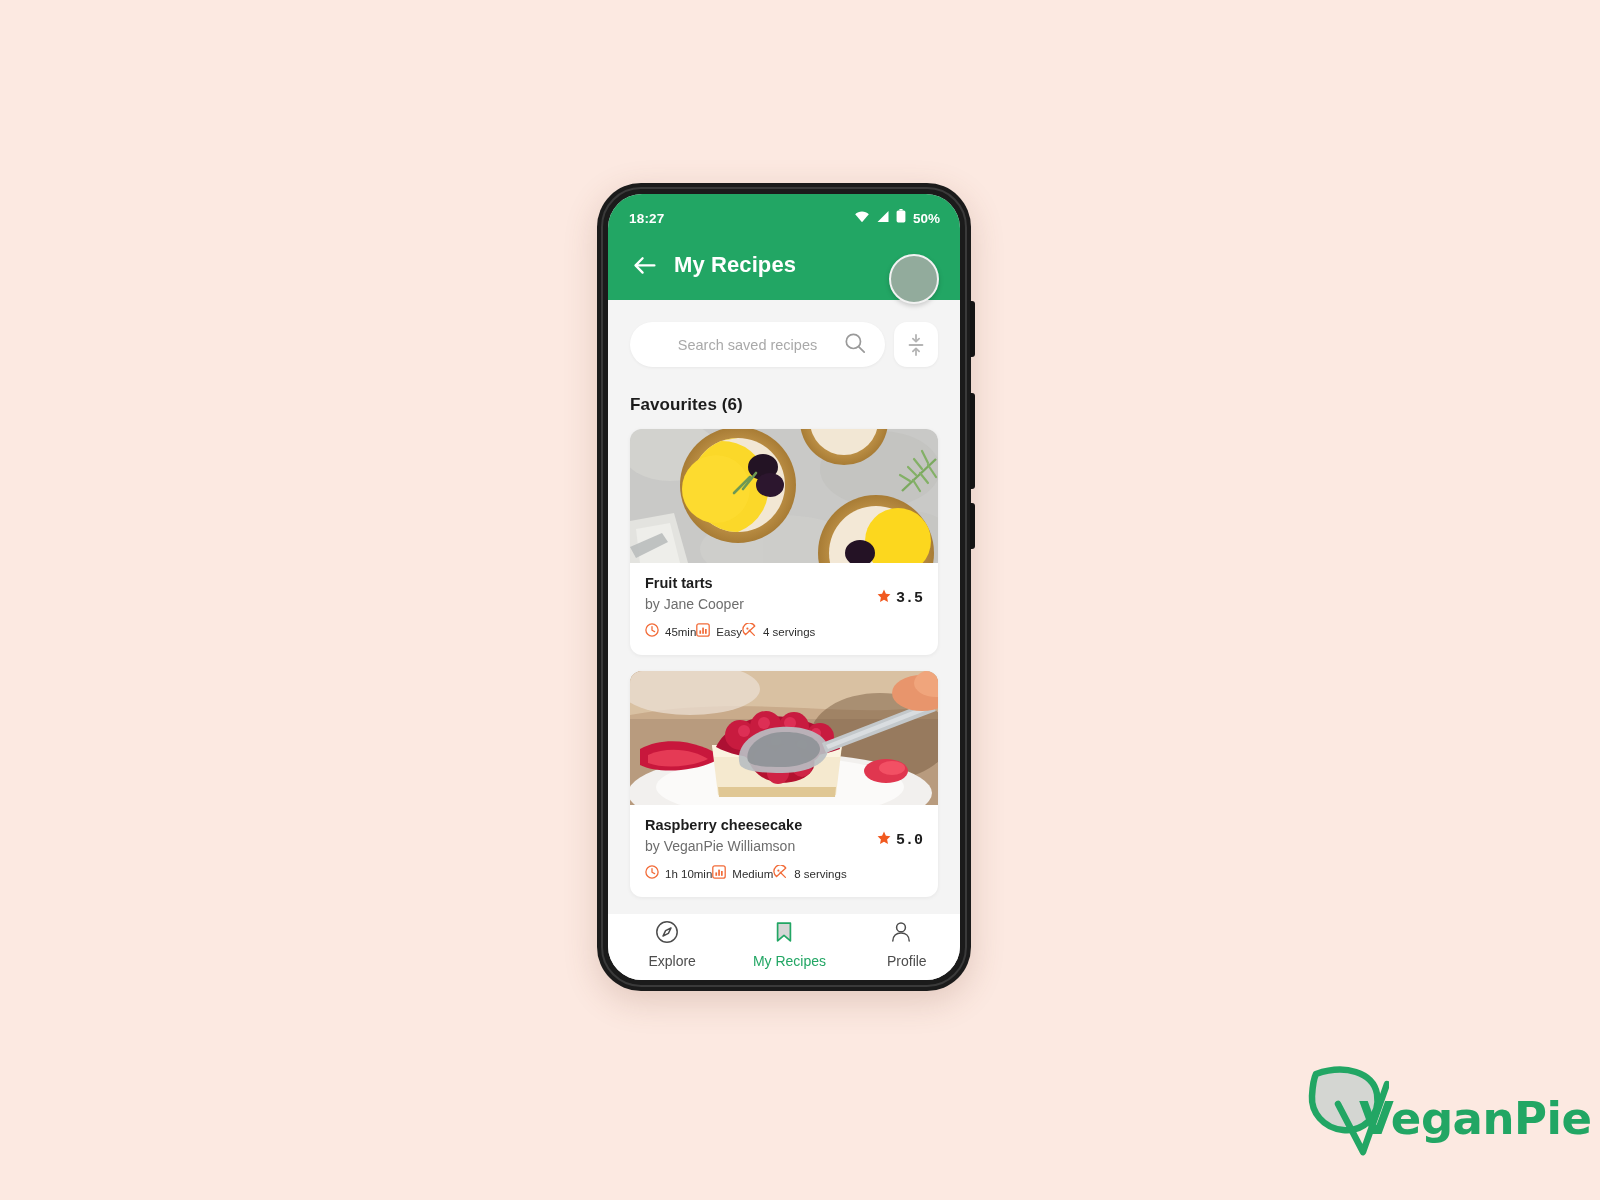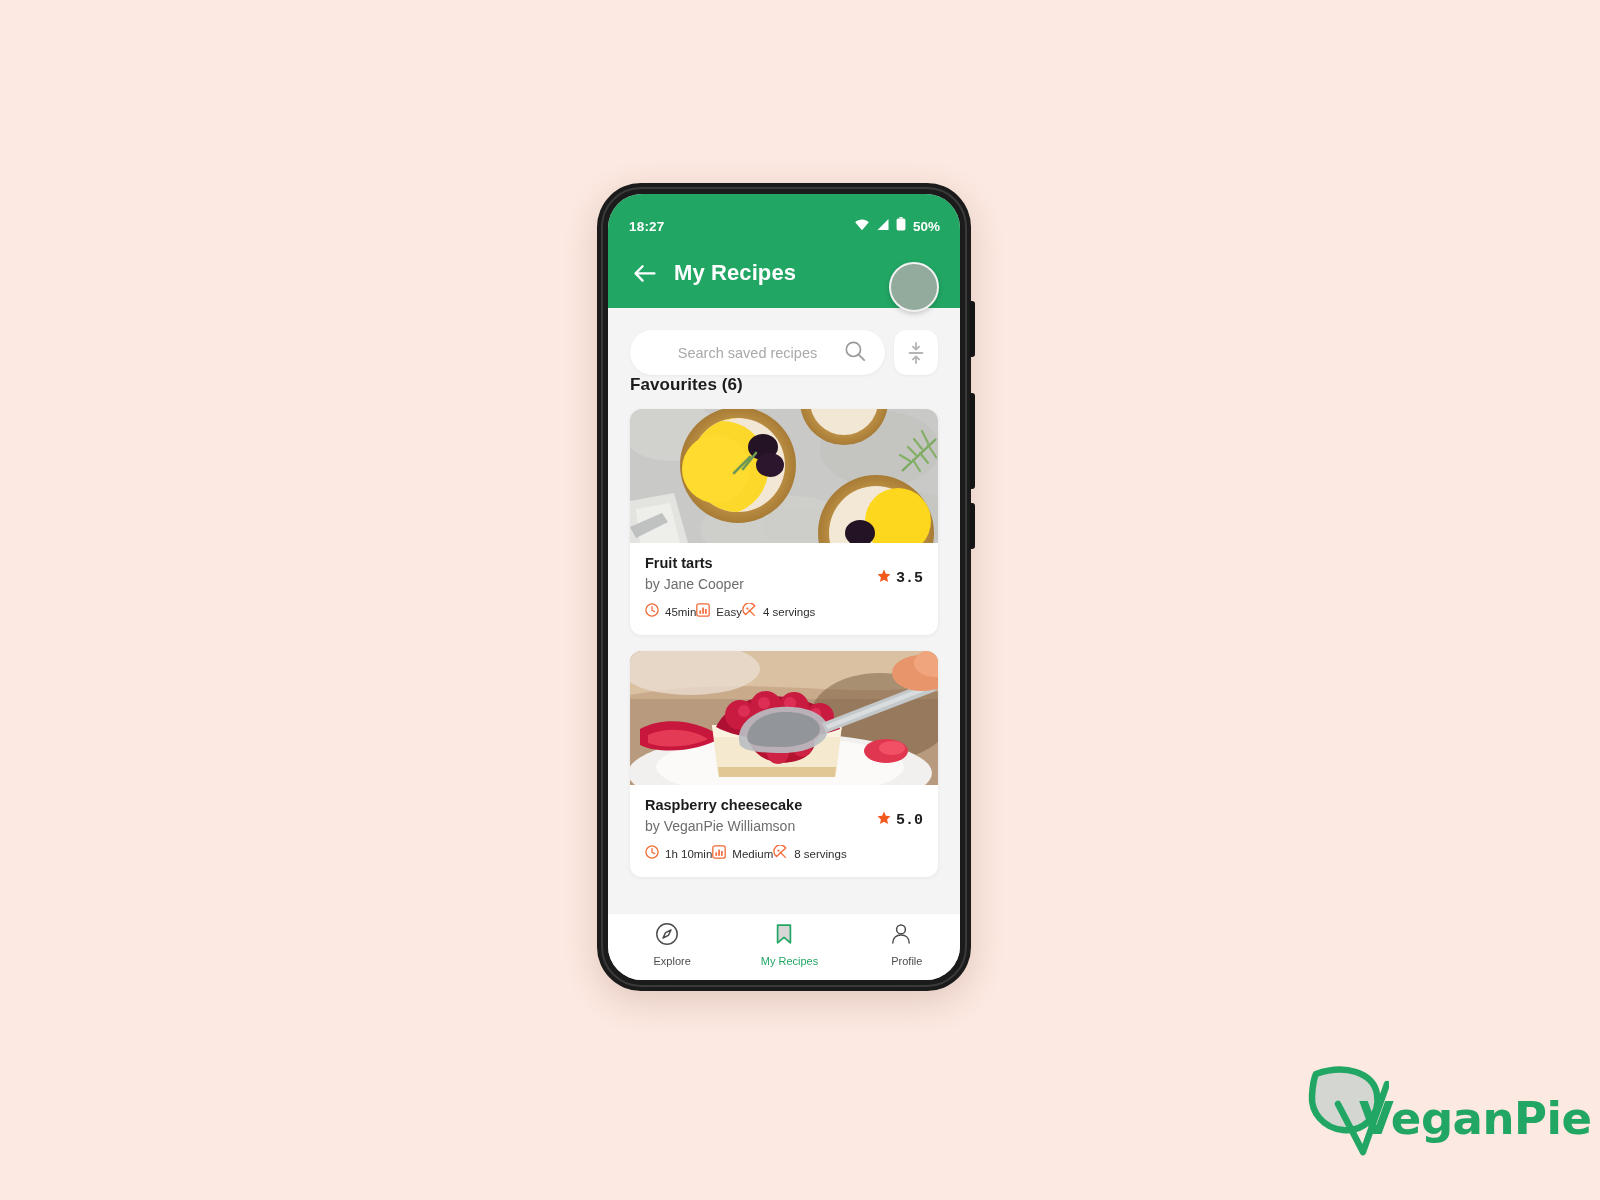--- a/index.html
+++ b/index.html
@@ -60,21 +60,21 @@
     background: #f4f4f4;
     display: flex;
     flex-direction: column;
   }
 
   
   #topbar {
     background: #22a664;
     flex: 0 0 auto;
     position: relative;
-    padding-top: 20px;
+    padding-top: 12px;
   }
   #status-bar {
     height: 24px;
     display: flex;
     align-items: center;
     justify-content: space-between;
     padding: 0 20px 0 21px;
     color: #ffffff;
   }
   #status-time {
@@ -174,20 +174,21 @@
     align-items: center;
     justify-content: center;
     cursor: pointer;
     box-shadow: 0 1px 3px rgba(0,0,0,0.05);
   }
 
   #section-title {
     font-size: 17px;
     font-weight: bold;
     color: #1c1c1c;
+    margin-top: 28px;
     margin-bottom: 14px;
     letter-spacing: 0.1px;
   }
 
   
   .recipe-card {
     background: #ffffff;
     border-radius: 12px;
     overflow: hidden;
     margin-bottom: 16px;
@@ -256,21 +257,21 @@
   }
   .nav-item {
     display: flex;
     flex-direction: column;
     align-items: center;
     gap: 5px;
     cursor: pointer;
     width: 86px;
   }
   .nav-label {
-    font-size: 11px;
+    font-size: 14px;
     color: #4d4d4d;
     margin-left: 11px;
   }
   .nav-item.active .nav-label { color: #22a664; }
 
   
   #logo {
     position: absolute;
     left: 1303px;
     top: 1060px;

